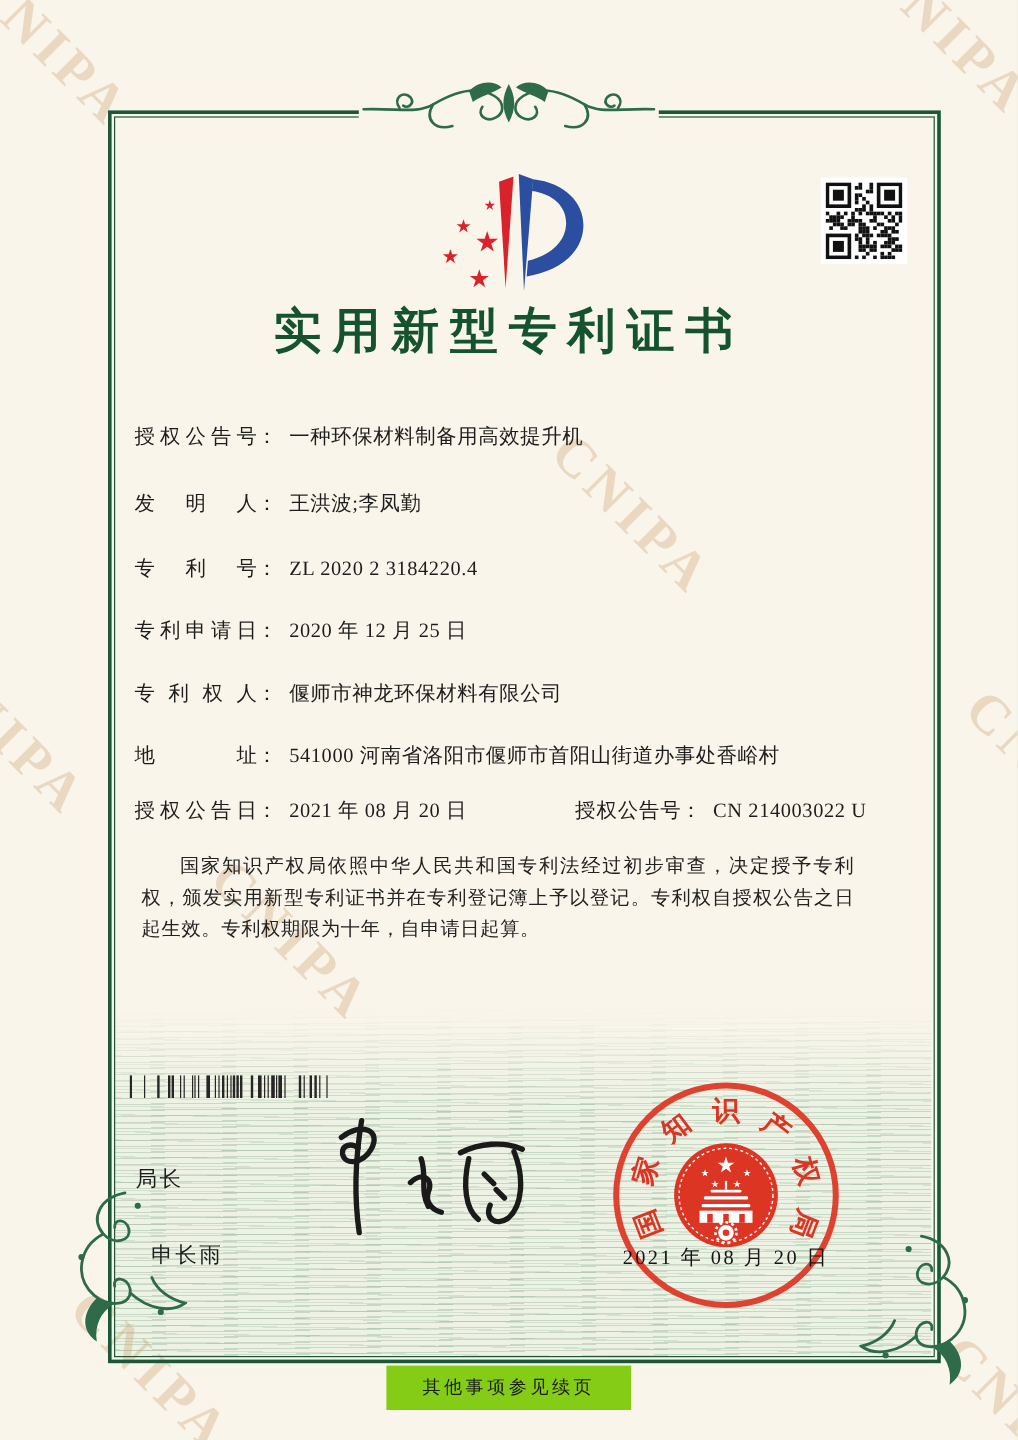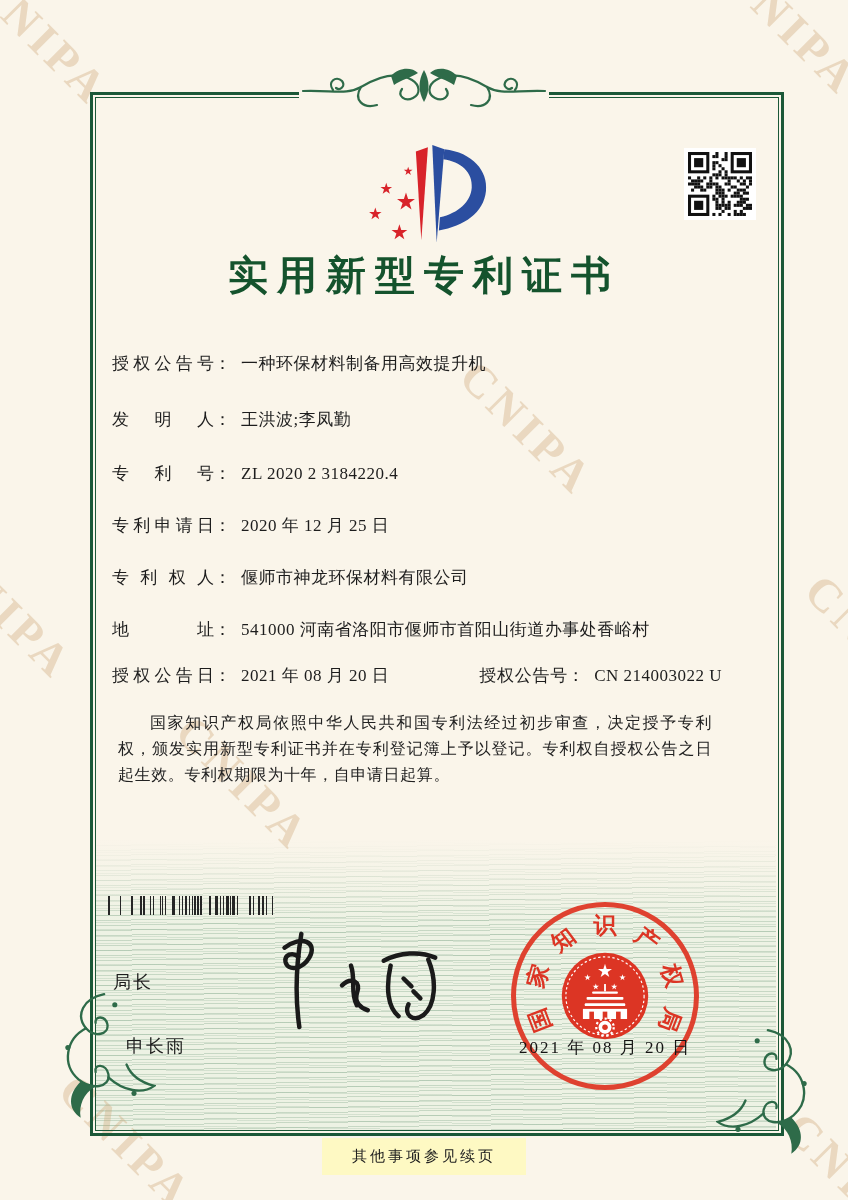--- a/index.html
+++ b/index.html
@@ -93,21 +93,21 @@
   .seal-char:nth-of-type(6){transform:rotate(74deg)   translateY(-69px);}
   .seal-char:nth-of-type(7){transform:rotate(111deg)  translateY(-69px);}
   .emblem{position:absolute; left:50%; top:50%; width:92px; height:92px; transform:translate(-50%,-50%);}
   .seal-date{
     position:absolute; z-index:6; left:506px; top:1036px; width:198px;
     text-align:center; font-size:17px; letter-spacing:2px; color:#141414;
   }
   .page-info{position:absolute; z-index:4; left:0; top:1096px; width:100%; text-align:center; font-size:15px; letter-spacing:2px;}
   .cont-box{
     position:absolute; z-index:6; left:50%; top:1138px; transform:translateX(-50%);
-    background:#fef9c3; padding:9px 30px; font-size:15px; letter-spacing:3px; white-space:nowrap;text-align:center;
+    background:#84cc16; padding:9px 30px; font-size:15px; letter-spacing:3px; white-space:nowrap;text-align:center;
   }
   .green-stroke{stroke:#2e6b49; fill:none; stroke-width:2.2; stroke-linecap:round;}
   .green-fill{fill:#2e6b49;}
 </style>
 </head>
 <body>
 
 <div class="page">
 
   <span class="wm wm1">CNIPA</span>

